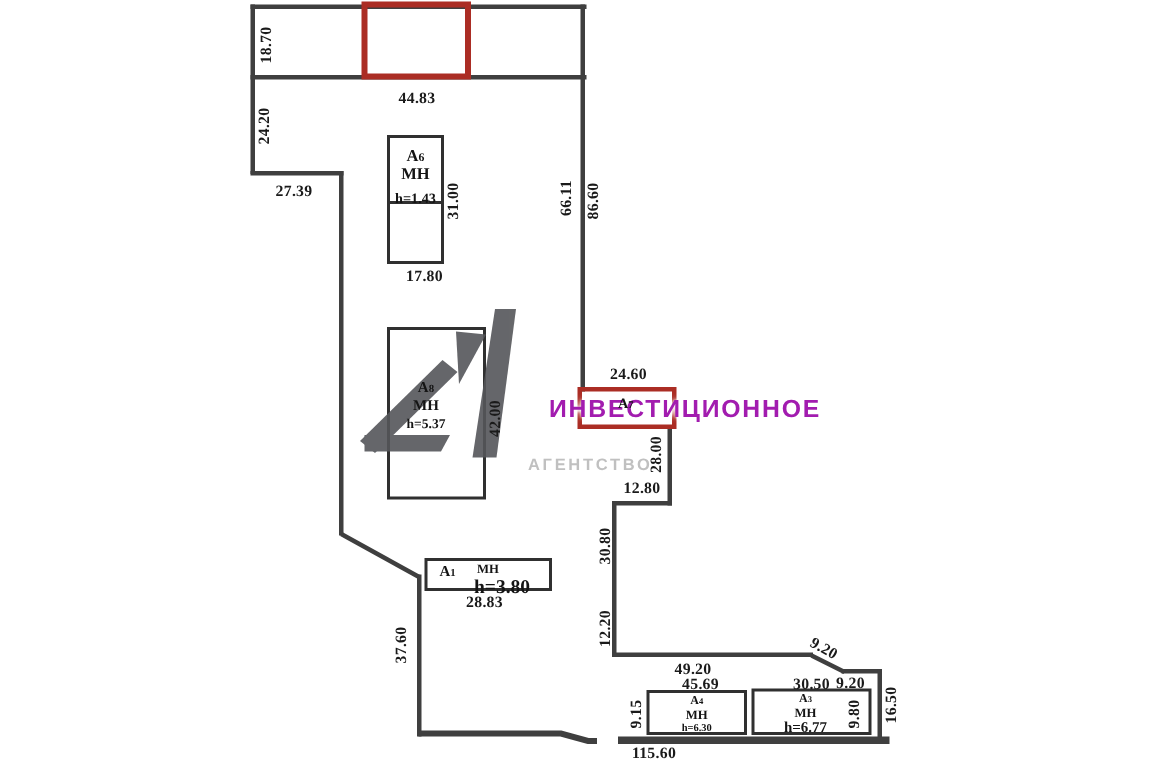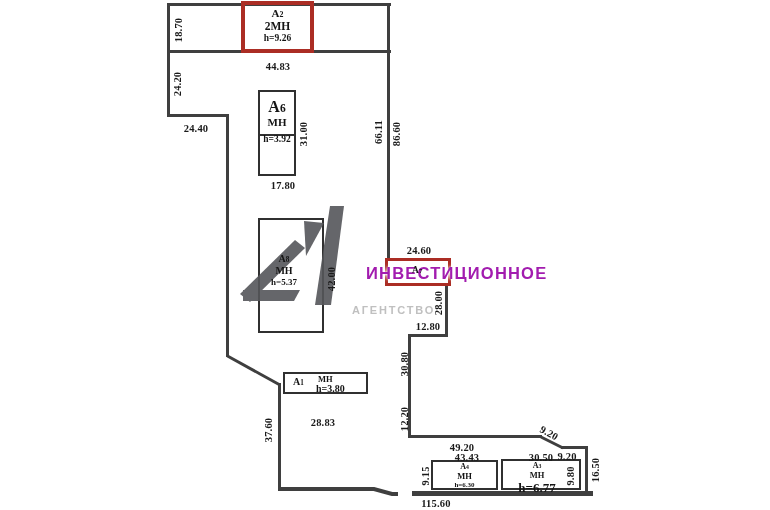--- a/index.html
+++ b/index.html
@@ -52,86 +52,81 @@
       <polygon points="304,221 324,223 306,256"></polygon>
       <polygon points="240,294 295,240 305,248 250,302"></polygon>
       <polygon points="243,290 300,290 294,301 243,301"></polygon>
     </g>
   </svg>
 
   <div class="wm1">ИНВЕСТИЦИОННОЕ</div>
   <div class="wm2">АГЕНТСТВО</div>
 
   <div class="box red" style="left:241px;top:1px;width:73px;height:52px"></div>
-  <div class="rtxt col" style="left:241px;top:7px;width:73px;gap:1px">
-    <span style="font-size:11px"><span>А</span><span class="rnum">2</span></span>
-    <span style="font-size:11.5px">2МН</span>
-    <span style="font-size:9.5px">h=9.26</span>
-  </div>
 
   <div class="box" style="left:258px;top:90px;width:38px;height:86px">
     <div class="divider" style="top:42px"></div>
   </div>
   <div class="rtxt col" style="left:258px;top:98px;width:38px">
-    <span style="font-size:16px"><span>А</span><span class="rnum">6</span></span>
+    <span style="font-size:11px"><span>А</span><span class="rnum">6</span></span>
     <span style="font-size:11px">МН</span>
-    <span style="font-size:9.5px;margin-top:6px">h=3.92</span>
+    <span style="font-size:9.5px;margin-top:6px">h=1.43</span>
   </div>
 
   <div class="box" style="left:258px;top:218px;width:66px;height:115px"></div>
   <div class="rtxt col" style="left:258px;top:253px;width:52px;gap:1px">
     <span style="font-size:10px"><span>А</span><span class="rnum">8</span></span>
     <span style="font-size:10px">МН</span>
     <span style="font-size:9px">h=5.37</span>
   </div>
 
   <div class="box red7" style="left:385px;top:258px;width:66px;height:28px"></div>
   <div class="rtxt" style="left:412px;top:265px;font-size:9.5px">
     <span>А</span><span class="rnum">7</span>
   </div>
 
   <div class="box" style="left:283px;top:372px;width:85px;height:22px"></div>
   <div class="rtxt" style="left:293px;top:376px;font-size:10px">
     <span>А</span><span class="rnum">1</span>
   </div>
   <div class="rtxt" style="left:318px;top:374px;font-size:8.5px">МН</div>
-  <div class="rtxt" style="left:316px;top:383px;font-size:10px">h=3.80</div>
+  <div class="rtxt" style="left:316px;top:383px;font-size:13px">h=3.80</div>
 
   <div class="box" style="left:431px;top:460px;width:67px;height:30px"></div>
   <div class="rtxt col" style="left:431px;top:462px;width:67px">
     <span style="font-size:8px"><span>А</span><span class="rnum">4</span></span>
     <span style="font-size:8.5px">МН</span>
     <span style="font-size:7px">h=6.30</span>
   </div>
 
   <div class="box" style="left:501px;top:459px;width:80px;height:31px"></div>
   <div class="rtxt col" style="left:497px;top:461px;width:80px">
     <span style="font-size:8px"><span>А</span><span class="rnum">3</span></span>
     <span style="font-size:8.5px">МН</span>
-    <span style="font-size:13px">h=6.77</span>
+    <span style="font-size:10px">h=6.77</span>
   </div>
 
   <span class="dim v" style="left:178px;top:30px">18.70</span>
   <span class="dim" style="left:278px;top:66px">44.83</span>
   <span class="dim v" style="left:177px;top:84px">24.20</span>
-  <span class="dim" style="left:196px;top:128px">24.40</span>
+  <span class="dim" style="left:196px;top:128px">27.39</span>
   <span class="dim v" style="left:303px;top:134px">31.00</span>
   <span class="dim" style="left:283px;top:185px">17.80</span>
   <span class="dim v" style="left:378px;top:132px">66.11</span>
   <span class="dim v" style="left:396px;top:134px">86.60</span>
   <span class="dim v" style="left:331px;top:279px">42.00</span>
   <span class="dim" style="left:419px;top:250px">24.60</span>
   <span class="dim v" style="left:438px;top:303px">28.00</span>
   <span class="dim" style="left:428px;top:326px">12.80</span>
   <span class="dim v" style="left:404px;top:364px">30.80</span>
   <span class="dim v" style="left:404px;top:419px">12.20</span>
-  <span class="dim" style="left:323px;top:422px">28.83</span>
+  <span class="dim" style="left:323px;top:402px">28.83</span>
   <span class="dim v" style="left:268px;top:430px">37.60</span>
   <span class="dim" style="left:462px;top:447px">49.20</span>
-  <span class="dim" style="left:467px;top:457px">43.43</span>
+  <span class="dim" style="left:467px;top:457px">45.69</span>
   <span class="dim" style="left:541px;top:457px">30.50</span>
   <span class="dim s" style="left:549px;top:433px">9.20</span>
   <span class="dim" style="left:567px;top:456px">9.20</span>
   <span class="dim v" style="left:595px;top:470px">16.50</span>
   <span class="dim v" style="left:425px;top:476px">9.15</span>
   <span class="dim v" style="left:570px;top:476px">9.80</span>
   <span class="dim" style="left:436px;top:503px">115.60</span>
 
 </div>
 

